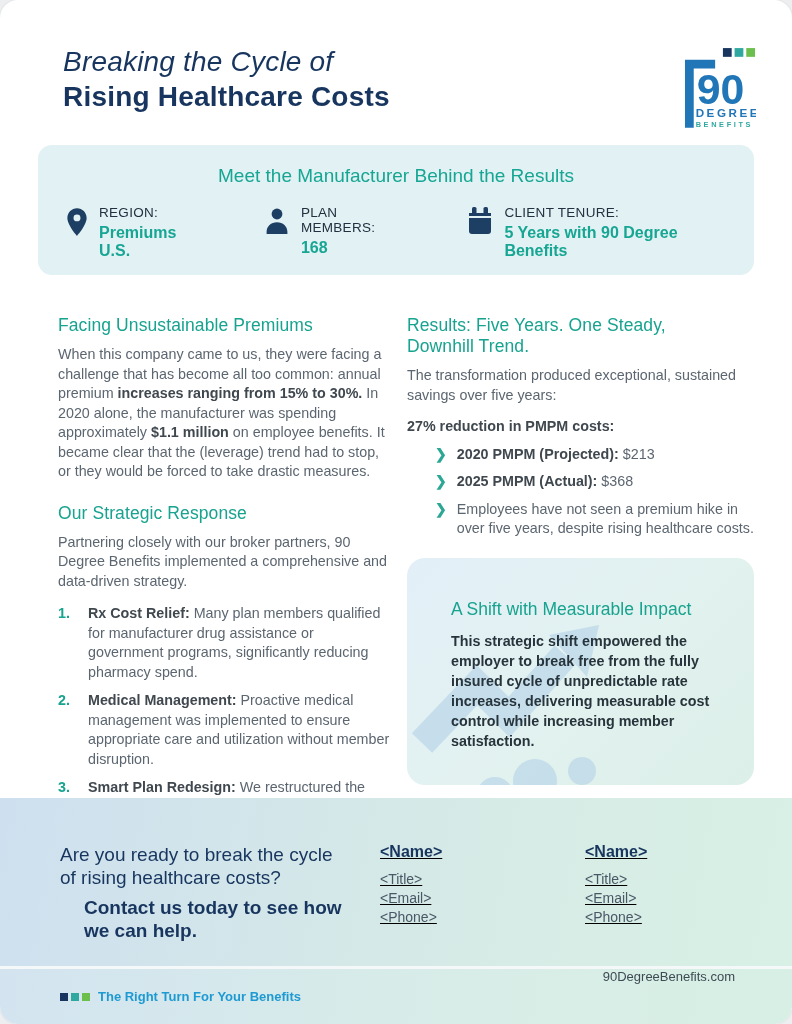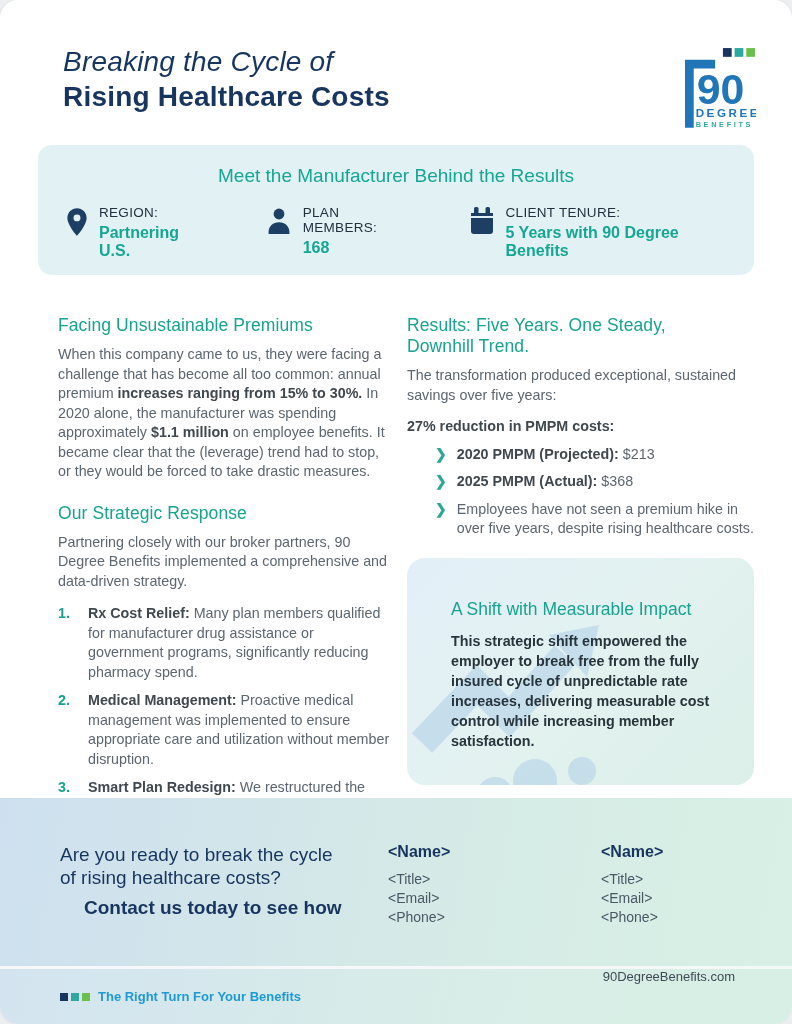--- a/index.html
+++ b/index.html
@@ -48,21 +48,21 @@
     padding:41px 26px 34px 44px; min-height:197px; }
   .impact-box h3 { color:#17A38F; font-size:17.5px; font-weight:500; margin-bottom:11px; position:relative; z-index:1; }
   .impact-box p { font-size:14.3px; font-weight:600; color:#28343C; line-height:20px; max-width:278px; position:relative; z-index:1; }
   .deco { position:absolute; left:0; bottom:-8px; opacity:.5; z-index:0; }
   
   .cta-band { height:168px; background:linear-gradient(100deg,#CEE0EF 0%,#D6EBE6 60%,#D8F0E5 100%);
     display:flex; padding:45px 40px 0 60px; }
   .cta-text { width:305px; flex:0 0 auto; }
   .cta-q { font-size:19px; color:#17355E; line-height:23px; }
   .cta-a { font-size:19px; color:#17355E; font-weight:700; line-height:23px; margin-top:7px;margin-left:24px; }
-  .contact { width:190px; flex:0 0 auto; margin-left:23px; }
+  .contact { width:190px; flex:0 0 auto; margin-left:15px;text-decoration:underline; }
   .contact .c-name { font-size:16px; font-weight:700; color:#17355E; margin-bottom:9px; }
   .contact .c-row { font-size:14px; color:#4A5866; line-height:19px; }
   
   .footer-bar { height:58px; background:linear-gradient(100deg,#D3E4F0 0%,#D8EDE7 60%,#D7EFE4 100%);
     border-top:3px solid #f4f8f8; display:flex; justify-content:space-between;
     padding:0 57px 0 60px; }
   .tagline-wrap { display:flex; align-items:center; gap:8px; }
   .sq-row { display:flex; gap:3px; }
   .sq { width:8px; height:8px; }
   .sq.navy { background:#17355E; } .sq.teal { background:#2FA8A0; } .sq.green { background:#6CBF4C; }
@@ -94,21 +94,21 @@
 
   <div class="hero-banner">
     <div class="banner-title">Meet the Manufacturer Behind the Results</div>
     <div class="banner-row">
       <div class="banner-item">
         <svg class="banner-icon" width="22" height="30" viewBox="0 0 24 32">
           <path d="M12 1C6.2 1 1.5 5.7 1.5 11.5 1.5 19.4 12 31 12 31s10.5-11.6 10.5-19.5C22.5 5.7 17.8 1 12 1zm0 14.3a3.8 3.8 0 1 1 0-7.6 3.8 3.8 0 0 1 0 7.6z" fill="#1D3F63"></path>
         </svg>
         <div>
           <div class="banner-label">REGION:</div>
-          <div class="banner-value">Partnering U.S.</div>
+          <div class="banner-value">Premiums U.S.</div>
         </div>
       </div>
       <div class="banner-item">
         <svg class="banner-icon" width="26" height="28" viewBox="0 0 26 28">
           <circle cx="13" cy="7" r="5.4" fill="#1D3F63"></circle>
           <path d="M13 15.2c-6 0-10.4 4.2-10.4 9.6V27h20.8v-2.2c0-5.4-4.4-9.6-10.4-9.6z" fill="#1D3F63"></path>
         </svg>
         <div>
           <div class="banner-label">PLAN MEMBERS:</div>
           <div class="banner-value">168</div>
@@ -188,20 +188,21 @@
   </div>
 
   <div class="cta-band">
     <div class="cta-text">
       <div class="cta-q">
         <div>Are you ready to break the cycle</div>
         <div>of rising healthcare costs?</div>
       </div>
       <div class="cta-a">
         <div>Contact us today to see how</div>
+        <div>we can help.</div>
       </div>
     </div>
     <div class="contact">
       <div class="c-name">&lt;Name&gt;</div>
       <div class="c-row">&lt;Title&gt;</div>
       <div class="c-row">&lt;Email&gt;</div>
       <div class="c-row">&lt;Phone&gt;</div>
     </div>
     <div class="contact">
       <div class="c-name">&lt;Name&gt;</div>

